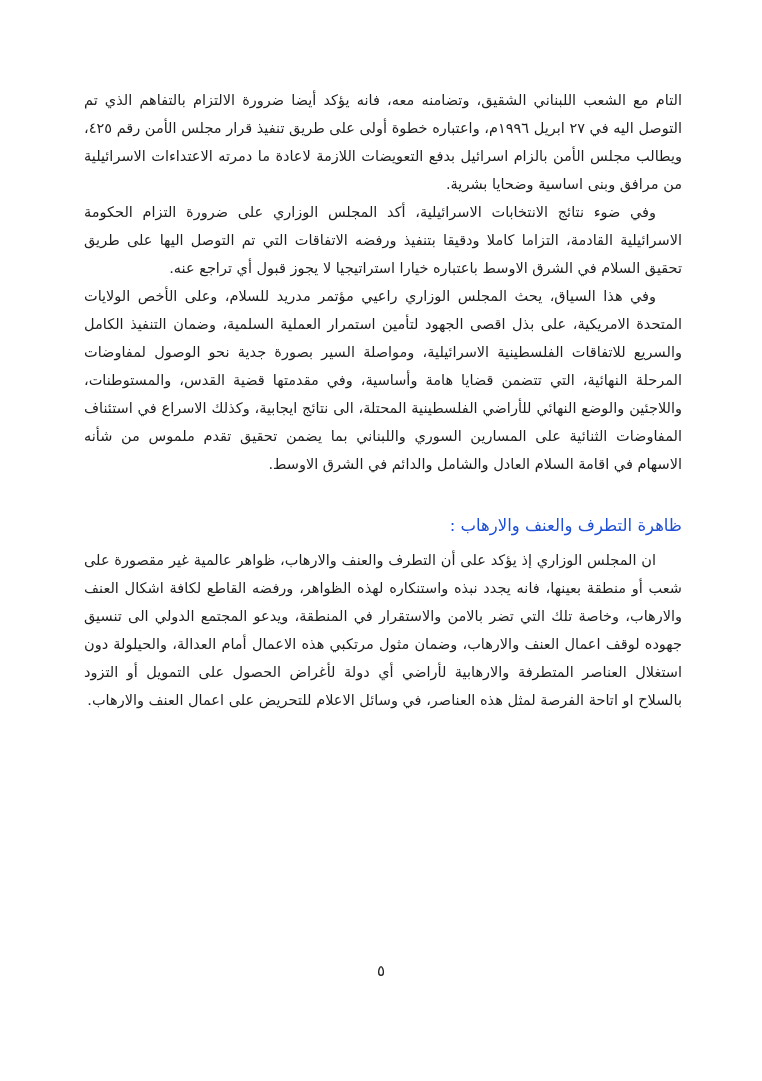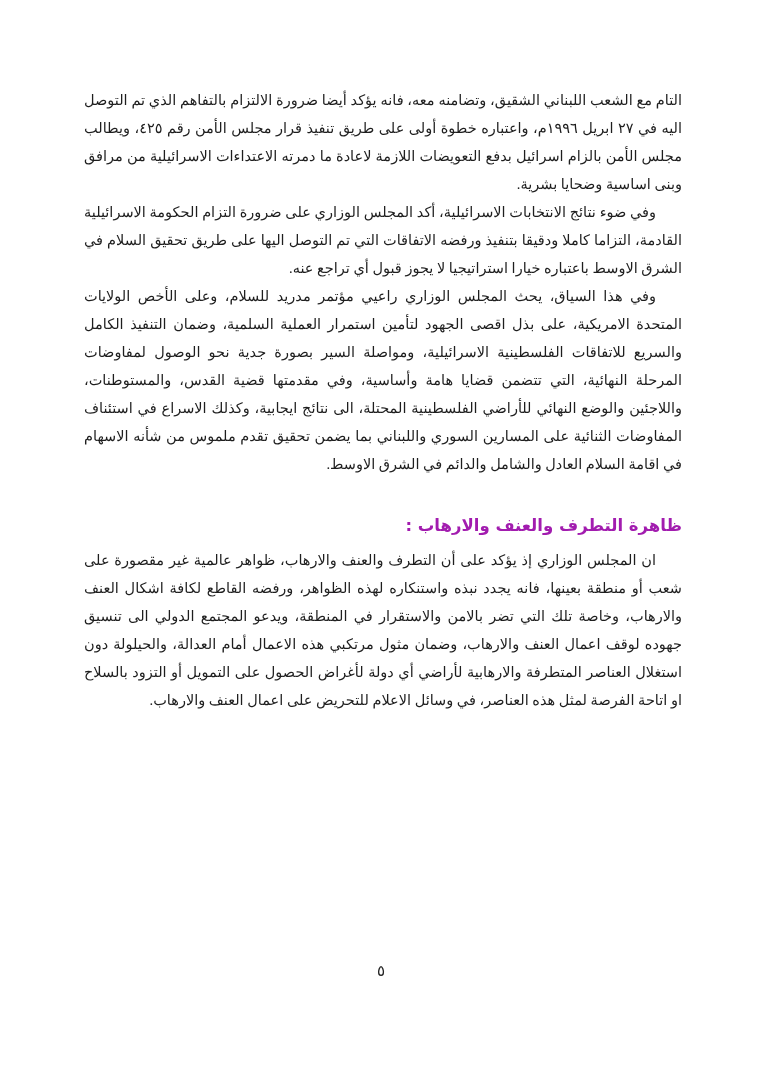--- a/index.html
+++ b/index.html
@@ -26,32 +26,31 @@
     direction: rtl;
     text-align: justify;
     font-size: 14.5px;
     line-height: 28px;
     letter-spacing: 0.1px;
   }
   p.para {
     margin: 0;
     padding: 0;
     text-indent: 26px;
-    font-family: Liberation Serif, serif;
   }
   p.para.continuation {
     text-indent: 0;
   }
   h2.section-heading {
     margin: 34px 0 6px 0;
     padding: 0;
     font-size: 16.5px;
-    font-weight: bold;
+    font-weight: normal;
     text-indent: 0;
-    color: #a21caf;
+    color: #1d4ed8;
   }
   .page-number {
     position: absolute;
     top: 962px;
     left: 0;
     width: 100%;
     text-align: center;
     font-size: 15px;
     color: #222222;
   }

